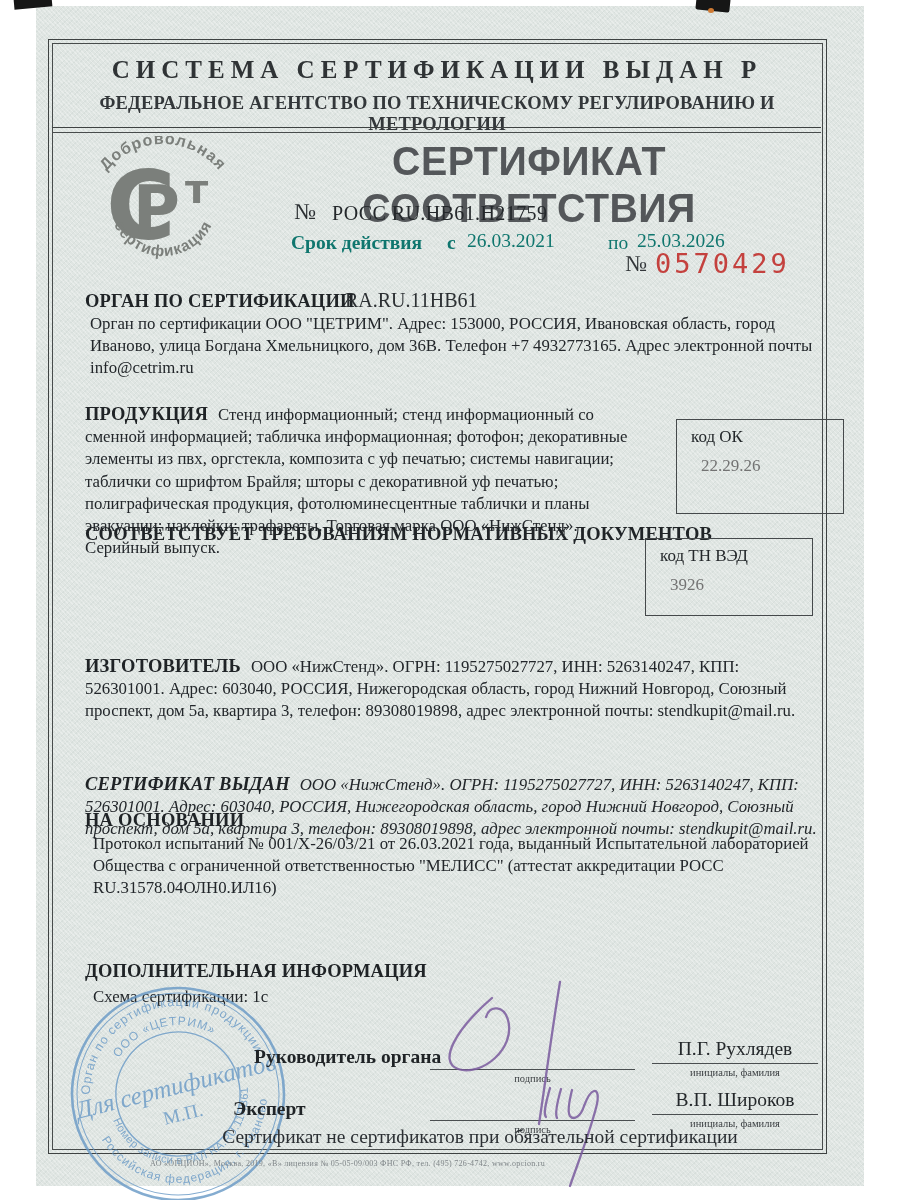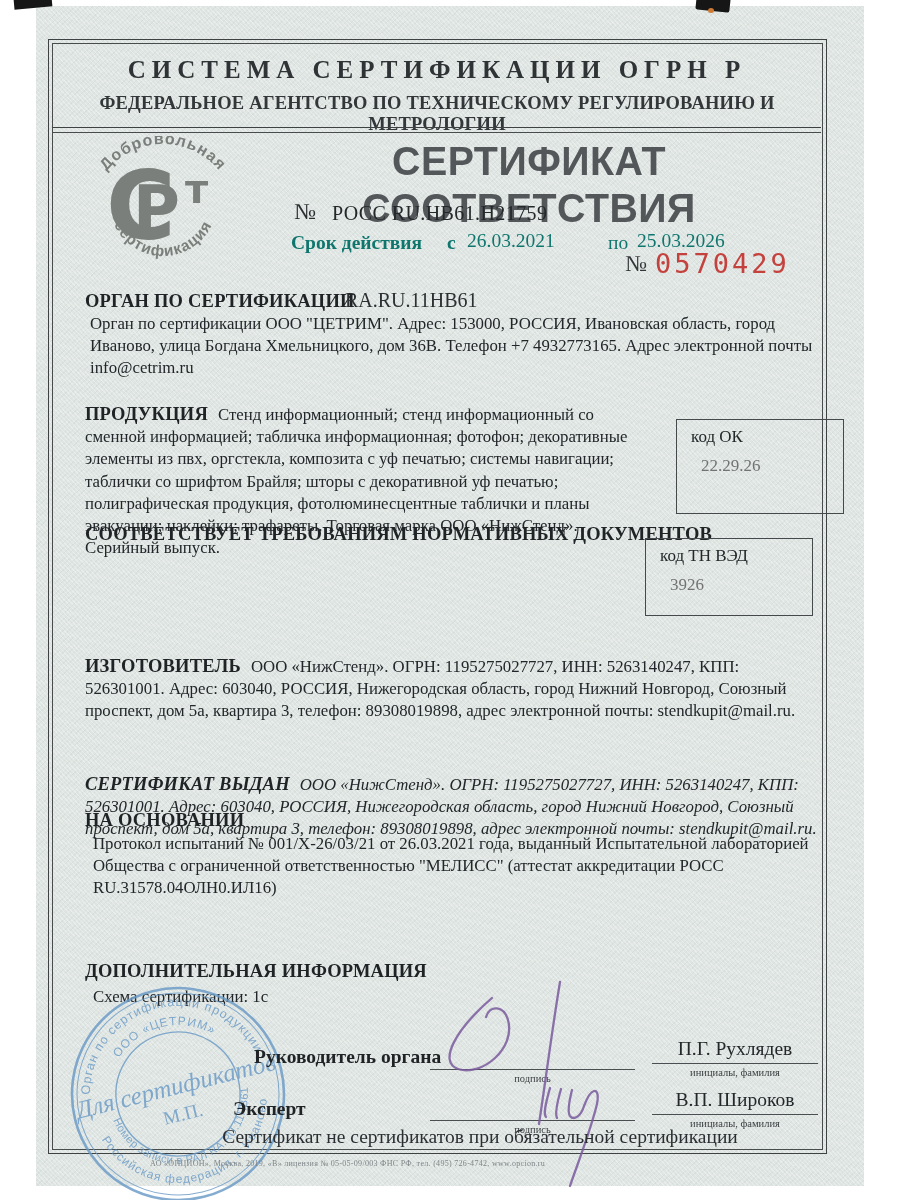--- a/index.html
+++ b/index.html
@@ -50,21 +50,21 @@
   <div class="a paper"></div>
 
   <div class="a corner" style="left:14px;top:-2px;width:38px;height:10px;transform:rotate(-5deg);"></div>
   <div class="a corner" style="left:696px;top:-3px;width:34px;height:14px;transform:rotate(6deg);border-radius:2px;"></div>
   <div class="a" style="left:708px;top:8px;width:6px;height:5px;background:#cf7a33;border-radius:50%;"></div>
 
   <div class="a frame">
     <div class="frame-inner"></div>
   </div>
 
-  <div class="a hdr1">СИСТЕМА СЕРТИФИКАЦИИ ОГРН Р</div>
+  <div class="a hdr1">СИСТЕМА СЕРТИФИКАЦИИ ВЫДАН Р</div>
   <div class="a hdr2">ФЕДЕРАЛЬНОЕ АГЕНТСТВО ПО ТЕХНИЧЕСКОМУ РЕГУЛИРОВАНИЮ И МЕТРОЛОГИИ</div>
   <div class="a hline1"></div>
   <div class="a hline2"></div>
 
   <svg class="a" style="left:72px;top:136px;" width="182" height="130" viewBox="0 0 182 130">
     <defs>
       <path id="logo-arc-top" d="M 19,80 A 72,72 0 0 1 163,80"></path>
       <path id="logo-arc-bottom" d="M 37,66 A 54,54 0 0 0 145,66"></path>
     </defs>
     <text font-family="Liberation Sans, DejaVu Sans, sans-serif" font-size="16" font-weight="bold" fill="#7b7f7b" letter-spacing="1">

